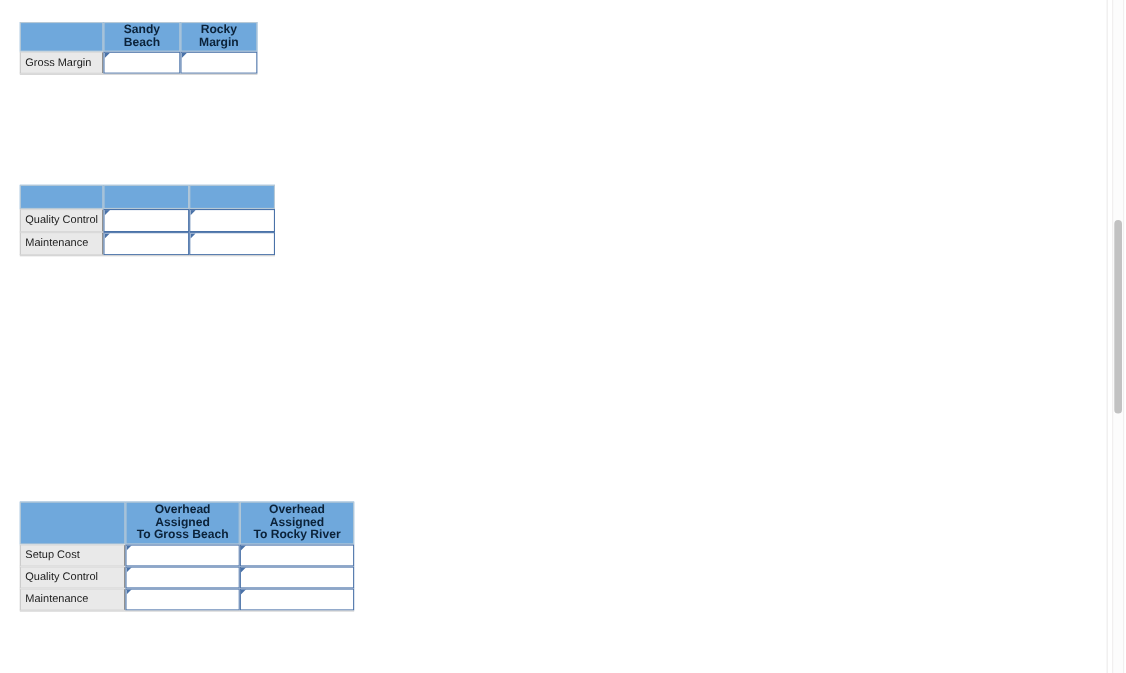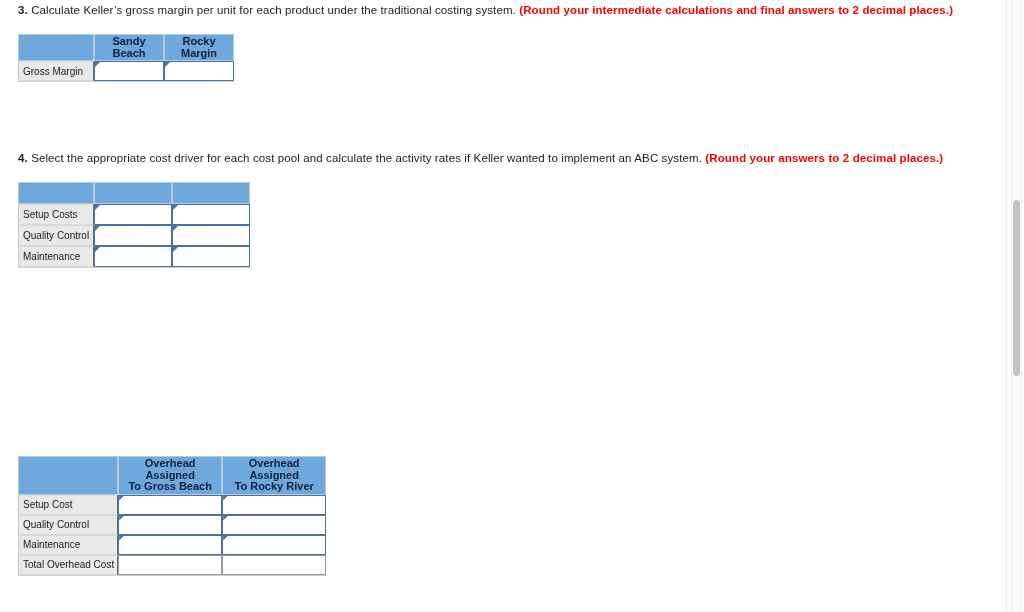--- a/index.html
+++ b/index.html
@@ -165,25 +165,20 @@
     background: #c2c2c2;
     border-radius: 4px;
   }
 </style>
 </head>
 <body>
 
 <div class="page">
 
   <div class="qblock" id="q3">
-    <div class="qtext">
-      <span class="qnum">3.</span>
-      <span class="qbody">Calculate Keller’s gross margin per unit for each product under the traditional costing system.</span>
-      <span class="qnote">(Round your intermediate calculations and final answers to 2 decimal places.)</span>
-    </div>
 
     <div class="tbl-wrap" style="margin-top:17px">
       <table class="sheet">
         <colgroup>
             <col style="width:76px">
             <col style="width:70px">
             <col style="width:70px">
           </colgroup>
         <thead>
           <tr>
@@ -203,52 +198,36 @@
               <span class="flag"></span>
               <input type="text" value="" style="">
             </td>
           </tr>
         </tbody>
       </table>
     </div>
   </div>
 
   <div class="qblock" id="q4">
-    <div class="qtext">
-      <span class="qnum">4.</span>
-      <span class="qbody">Select the appropriate cost driver for each cost pool and calculate the activity rates if Keller wanted to implement an ABC system.</span>
-      <span class="qnote">(Round your answers to 2 decimal places.)</span>
-    </div>
 
     <div class="tbl-wrap" style="margin-top:17px">
       <table class="sheet">
         <colgroup>
             <col style="width:76px">
             <col style="width:78px">
             <col style="width:78px">
           </colgroup>
         <thead>
           <tr>
             <th class="hcell blank" style="height:22px"></th>
             <th class="hcell blank" style="height:22px"></th>
             <th class="hcell blank" style="height:22px"></th>
           </tr>
         </thead>
         <tbody>
-          <tr>
-            <td class="lcell" style="height:21px">Setup Costs</td>
-            <td class="icell">
-              <span class="flag"></span>
-              <input type="text" value="" style="">
-            </td>
-            <td class="icell">
-              <span class="flag"></span>
-              <input type="text" value="" style="">
-            </td>
-          </tr>
           <tr>
             <td class="lcell" style="height:21px">Quality Control</td>
             <td class="icell">
               <span class="flag"></span>
               <input type="text" value="" style="">
             </td>
             <td class="icell">
               <span class="flag"></span>
               <input type="text" value="" style="">
             </td>
@@ -318,29 +297,20 @@
             <td class="lcell" style="height:18px">Maintenance</td>
             <td class="icell">
               <span class="flag"></span>
               <input type="text" value="" style="">
             </td>
             <td class="icell">
               <span class="flag"></span>
               <input type="text" value="" style="">
             </td>
           </tr>
-          <tr>
-            <td class="lcell" style="height:18px">Total Overhead Cost</td>
-            <td class="tcell">
-              <input type="text" value="" style="">
-            </td>
-            <td class="tcell">
-              <input type="text" value="" style="">
-            </td>
-          </tr>
         </tbody>
       </table>
     </div>
   </div>
 
 </div>
 
 <div class="scroll-region">
   <div class="scroll-track"></div>
   <div class="scroll-thumb"></div>

